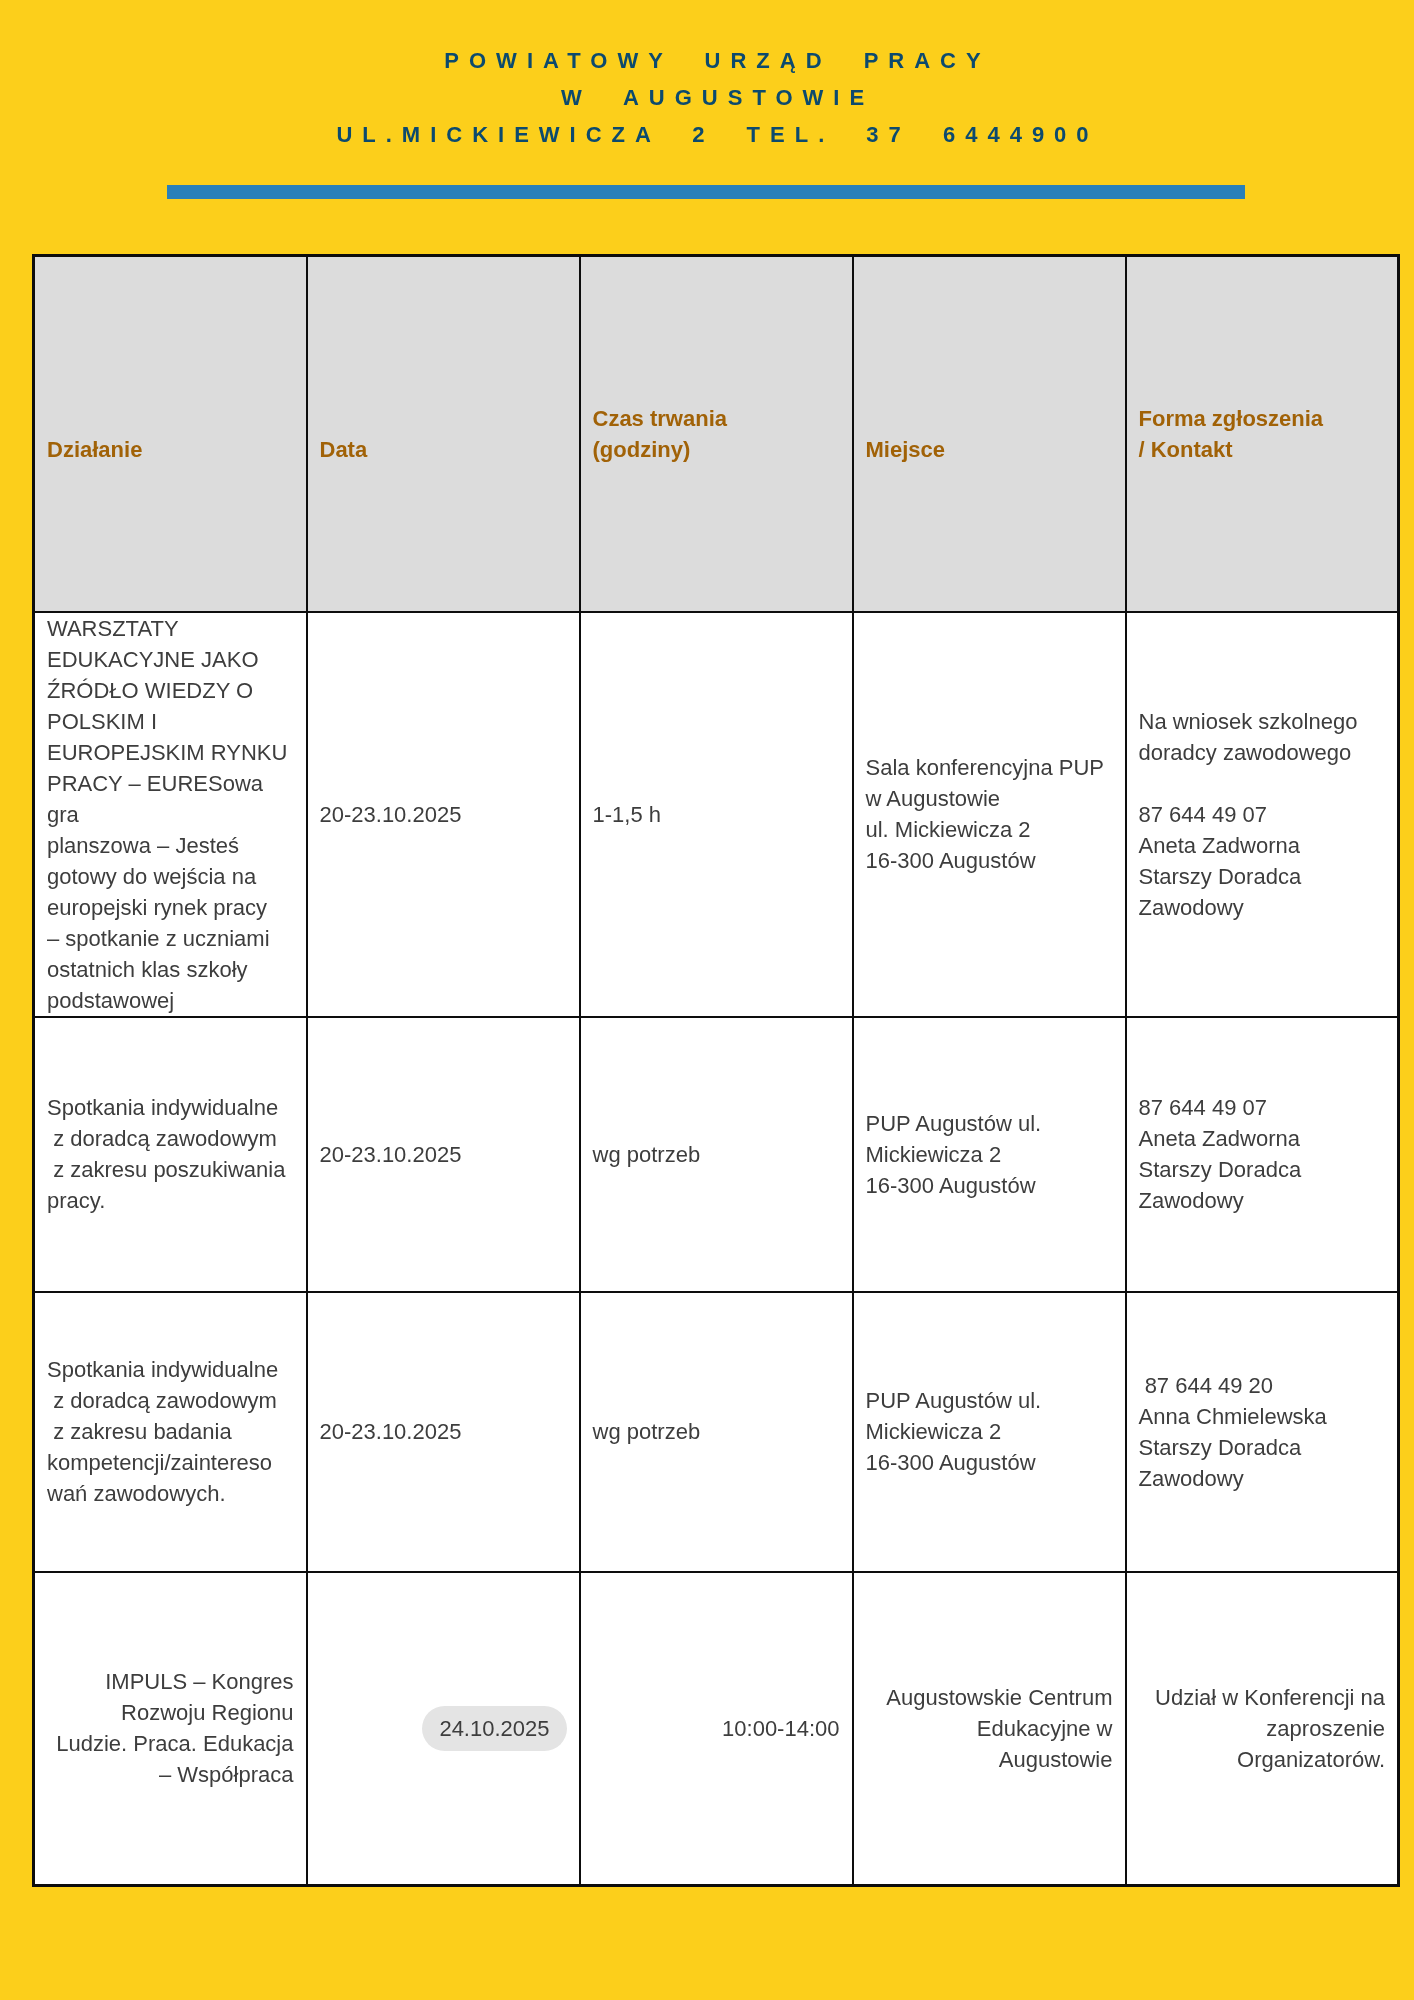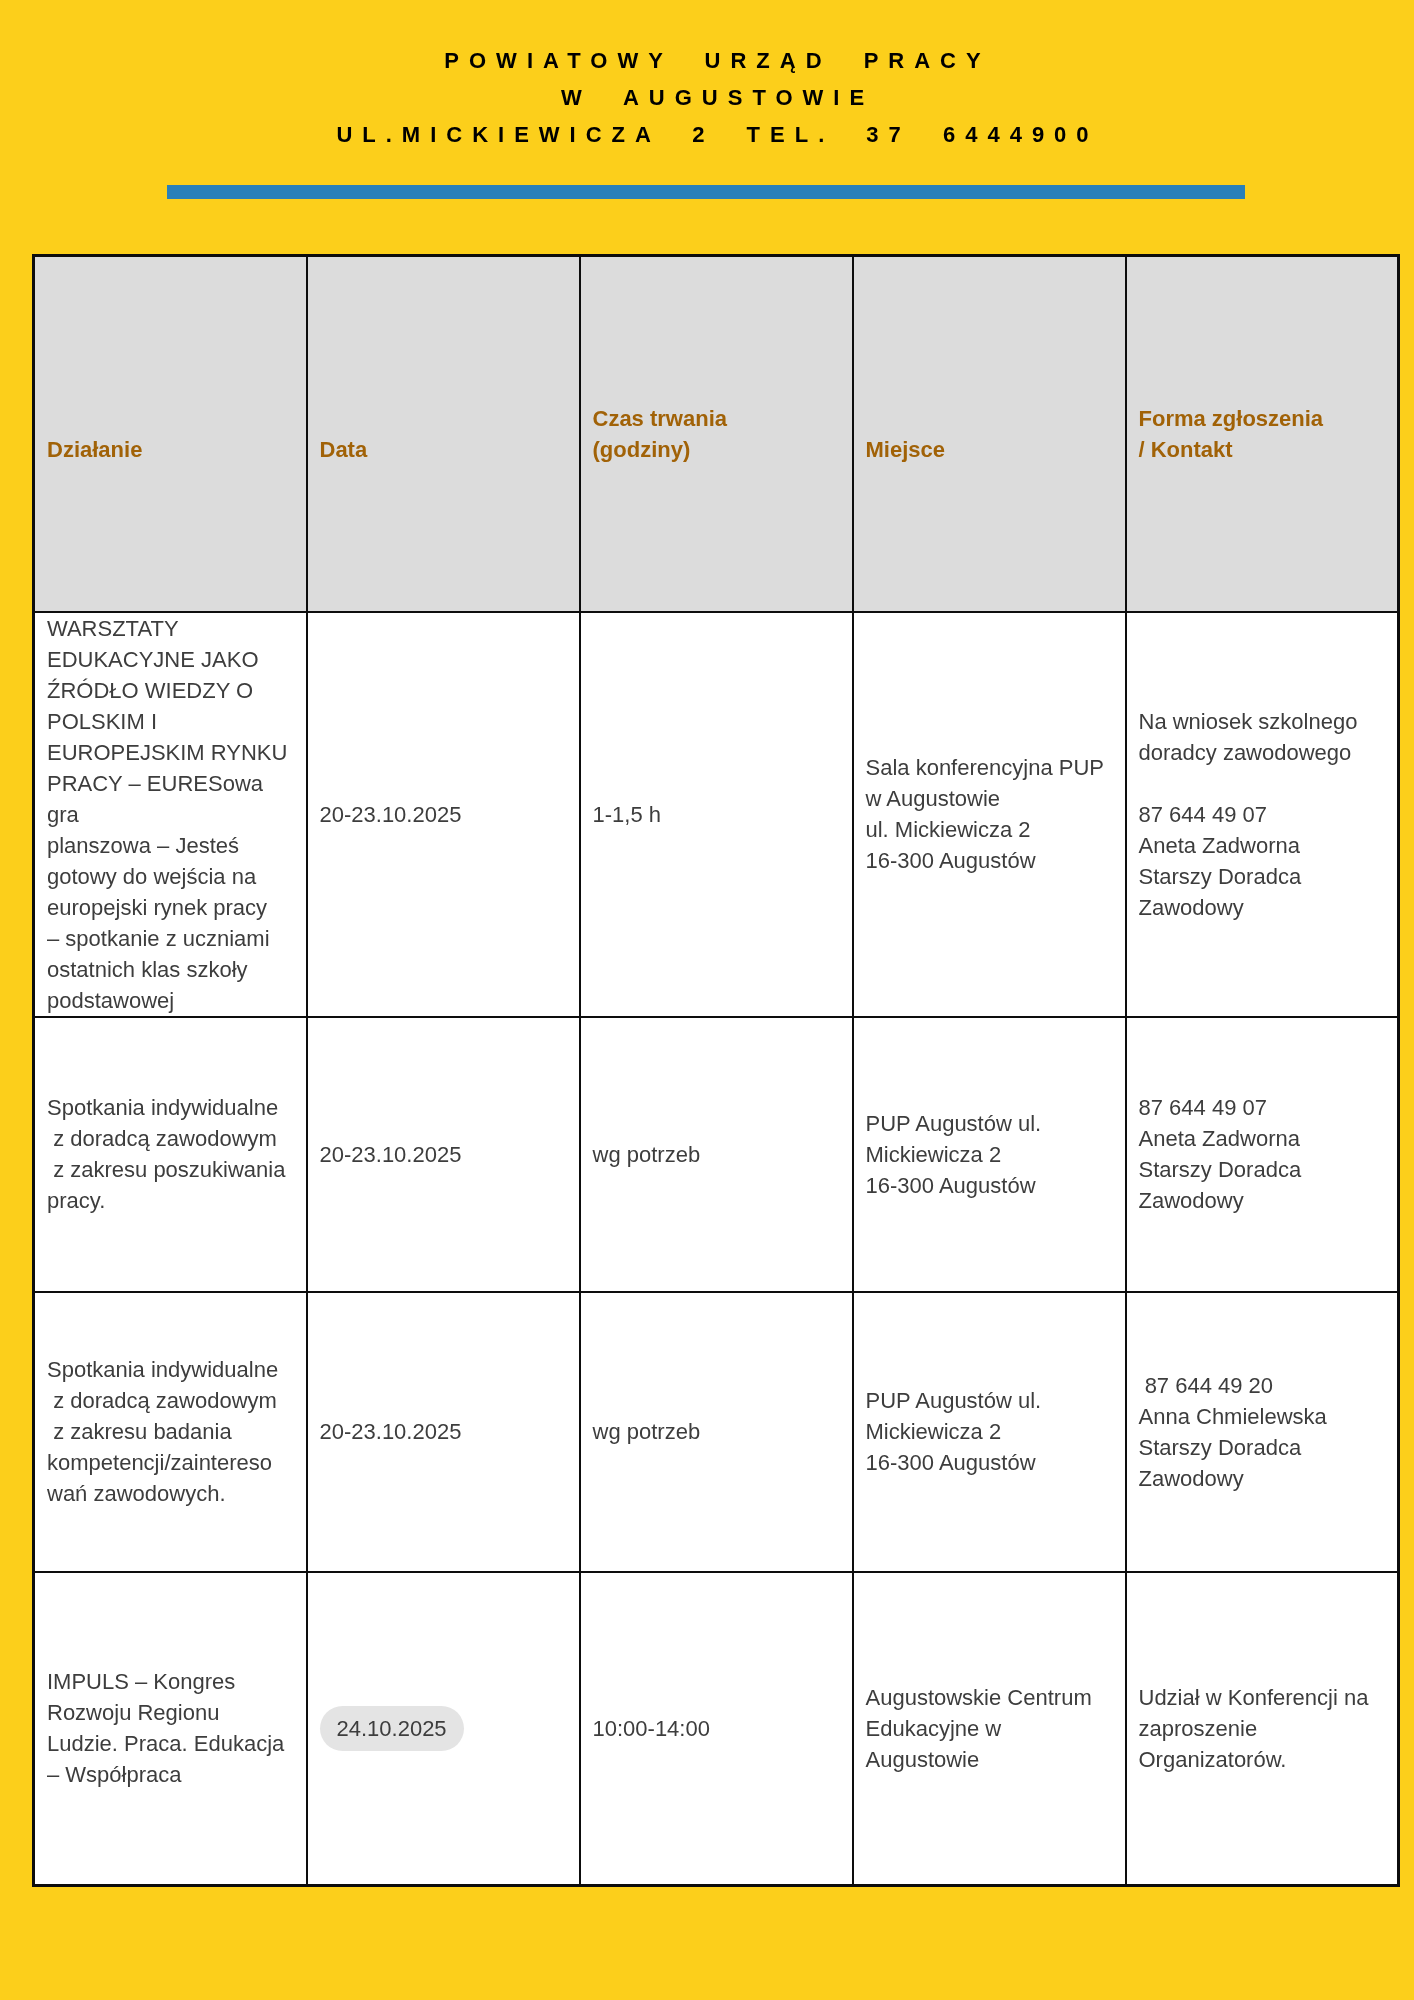--- a/index.html
+++ b/index.html
@@ -6,21 +6,21 @@
   body {
     width:1414px; height:2000px;
     background:#fccf1b;
     font-family:"Liberation Sans", sans-serif;
     position:relative;
     overflow:hidden;
   }
   .header {
     padding-top:42px;
     text-align:center;
-    color:#000000;
+    color:#0c4a6e;
     font-weight:bold;
     font-size:22px;
     letter-spacing:10px;
     word-spacing:16px;
     line-height:37px;
     margin-left:21px;
   }
   .divider {
     width:1078px; height:14px;
     background:#2980b9;
@@ -56,21 +56,21 @@
     font-size:22px;
     line-height:31px;
     color:#3d3d3d;
     white-space:pre-wrap;
     overflow:hidden;
     font-weight:normal;
   }
   tr.r1 { height:386px; }
   tr.r2 { height:275px; }
   tr.r3 { height:280px; }
-  tr.r4 { height:314px; }
+  tr.r4 { height:314px;text-align:right; }
   .pill {
     display:inline-block;
     background:#e4e4e4;
     border-radius:24px;
     padding:7px 17px;
     white-space:pre;
   }
 </style>
 </head>
 <body>

